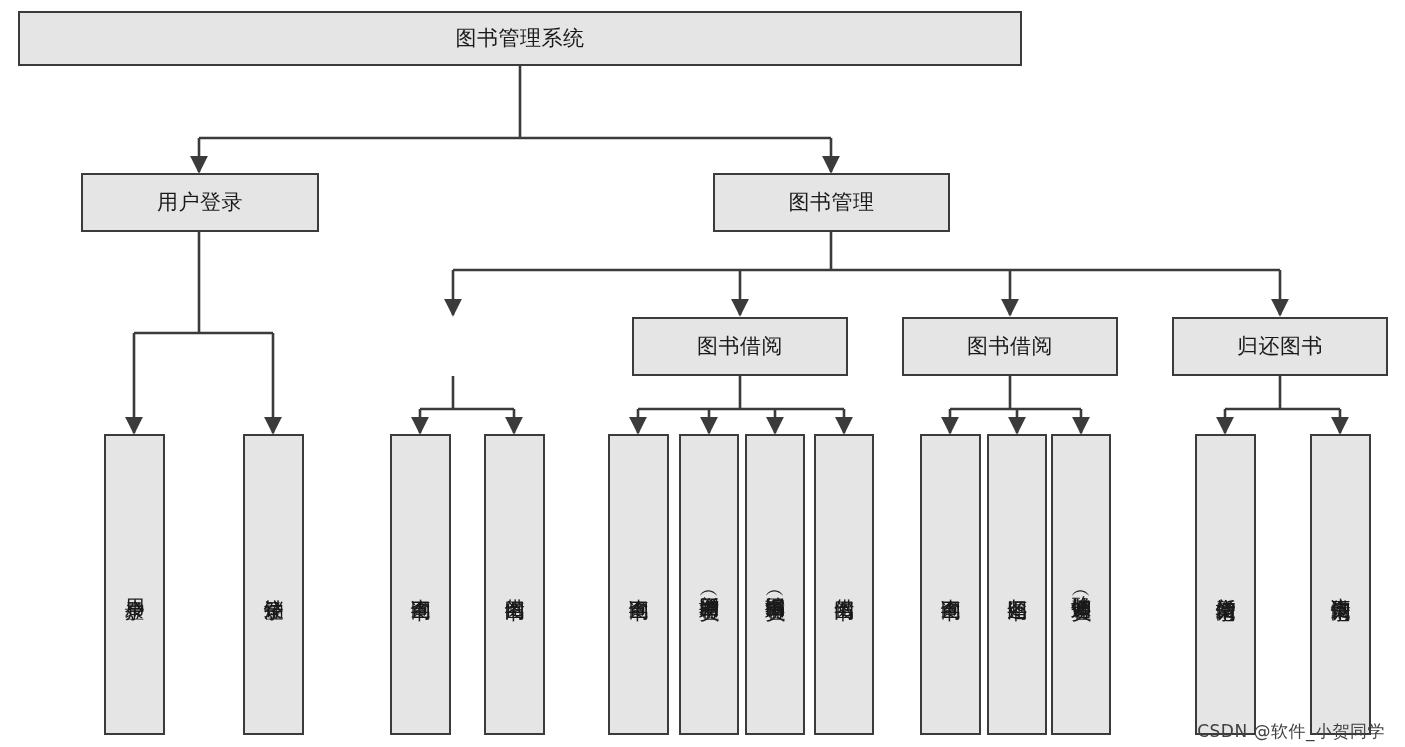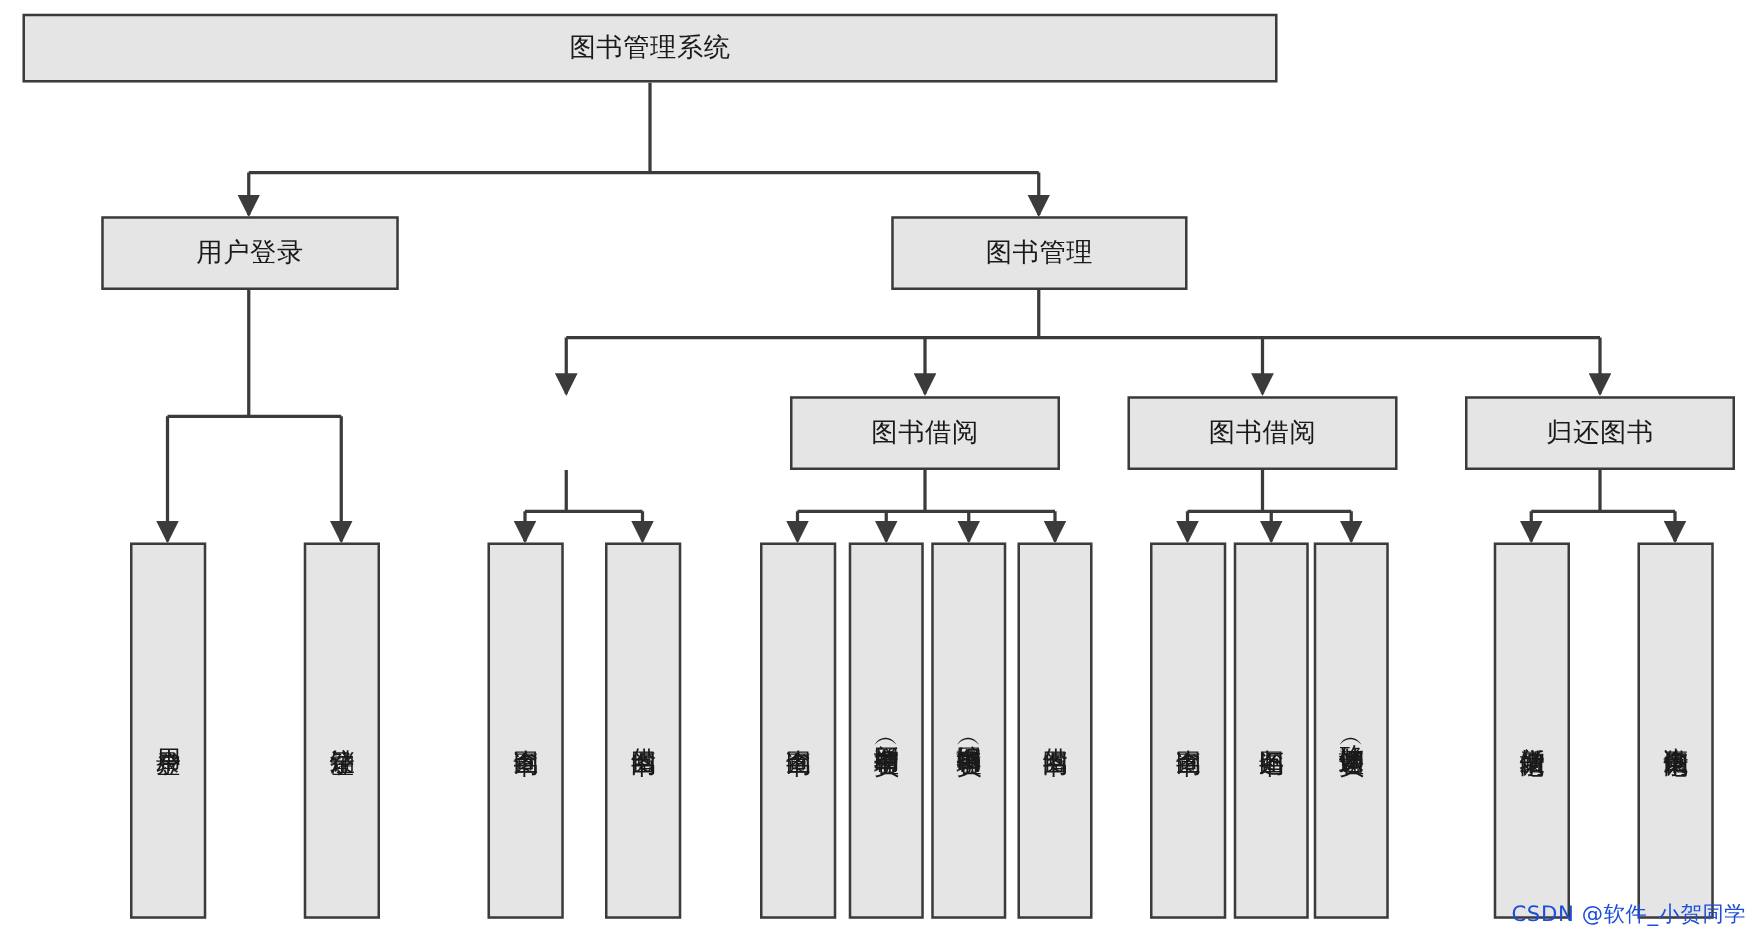--- a/index.html
+++ b/index.html
@@ -48,24 +48,24 @@
     writing-mode: vertical-rl;
     text-orientation: upright;
     font-size: 20px;
     line-height: 1.08;
     letter-spacing: 1px;
     white-space: normal;
     max-height: 270px;
   }
   .watermark {
     position: absolute;
-    right: 8px;
+    right: 20px;
     bottom: 4px;
     font-size: 17px;
-    color: #1d4ed8;
+    color: #404040;
     letter-spacing: 0.5px;
     white-space: nowrap;
   }
 </style>
 </head>
 <body>
 
 <div id="canvas">
 
   <svg id="wires" viewBox="0 0 1405 747" width="1405" height="747" xmlns="http://www.w3.org/2000/svg">

